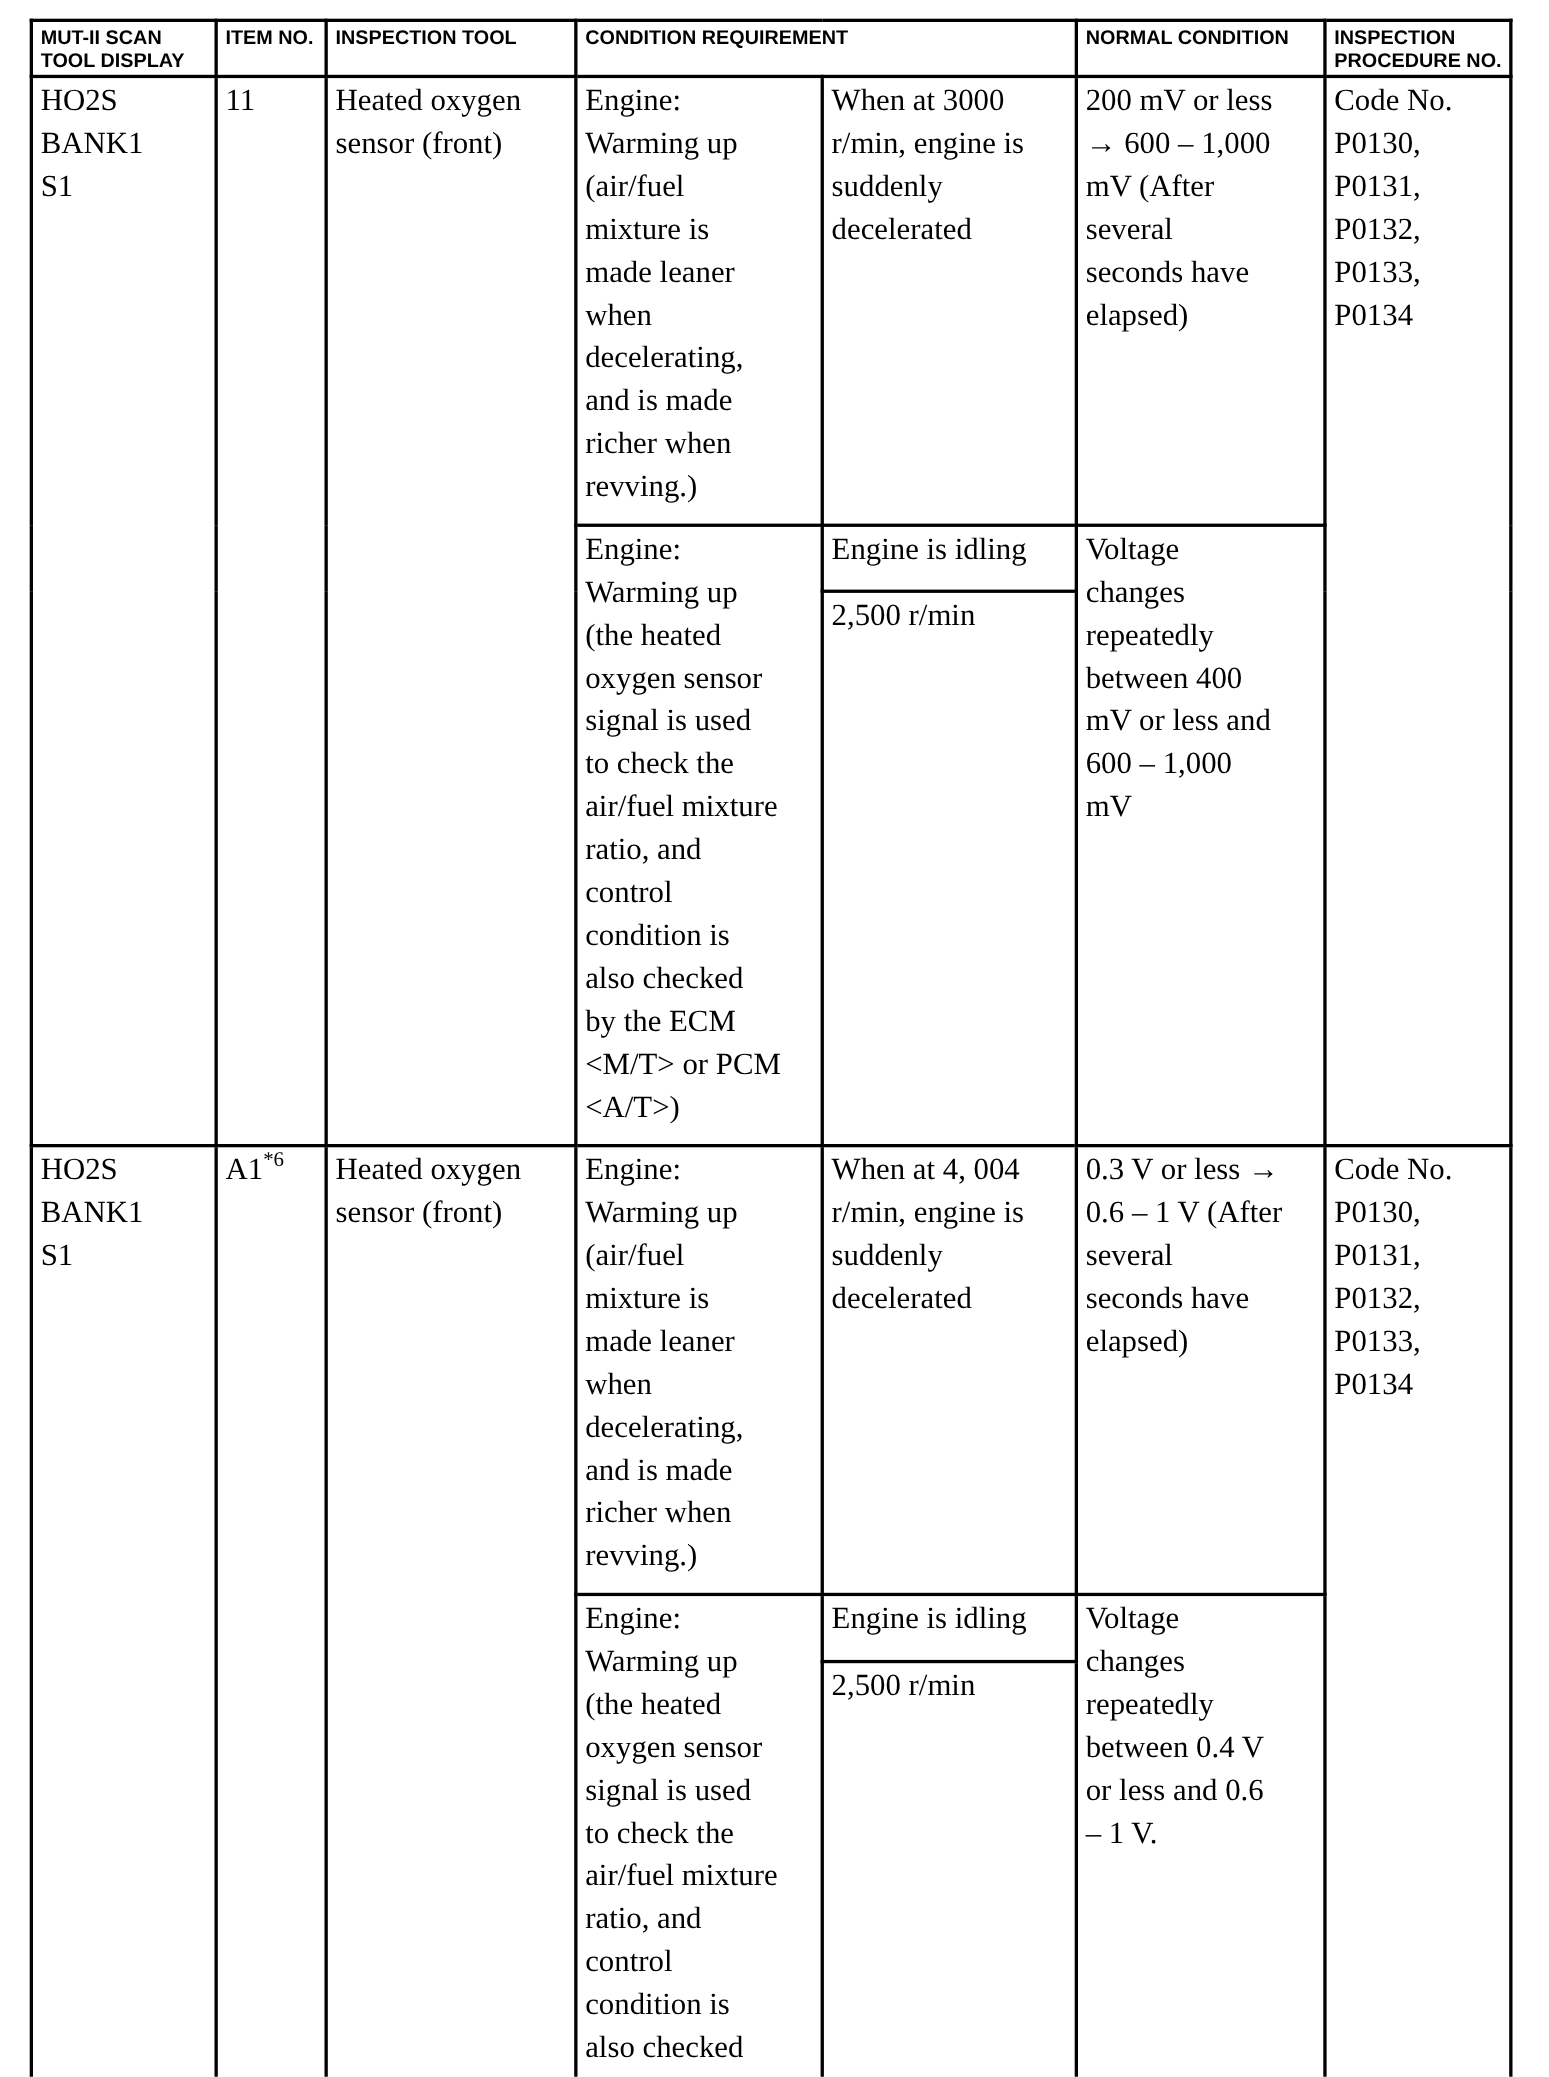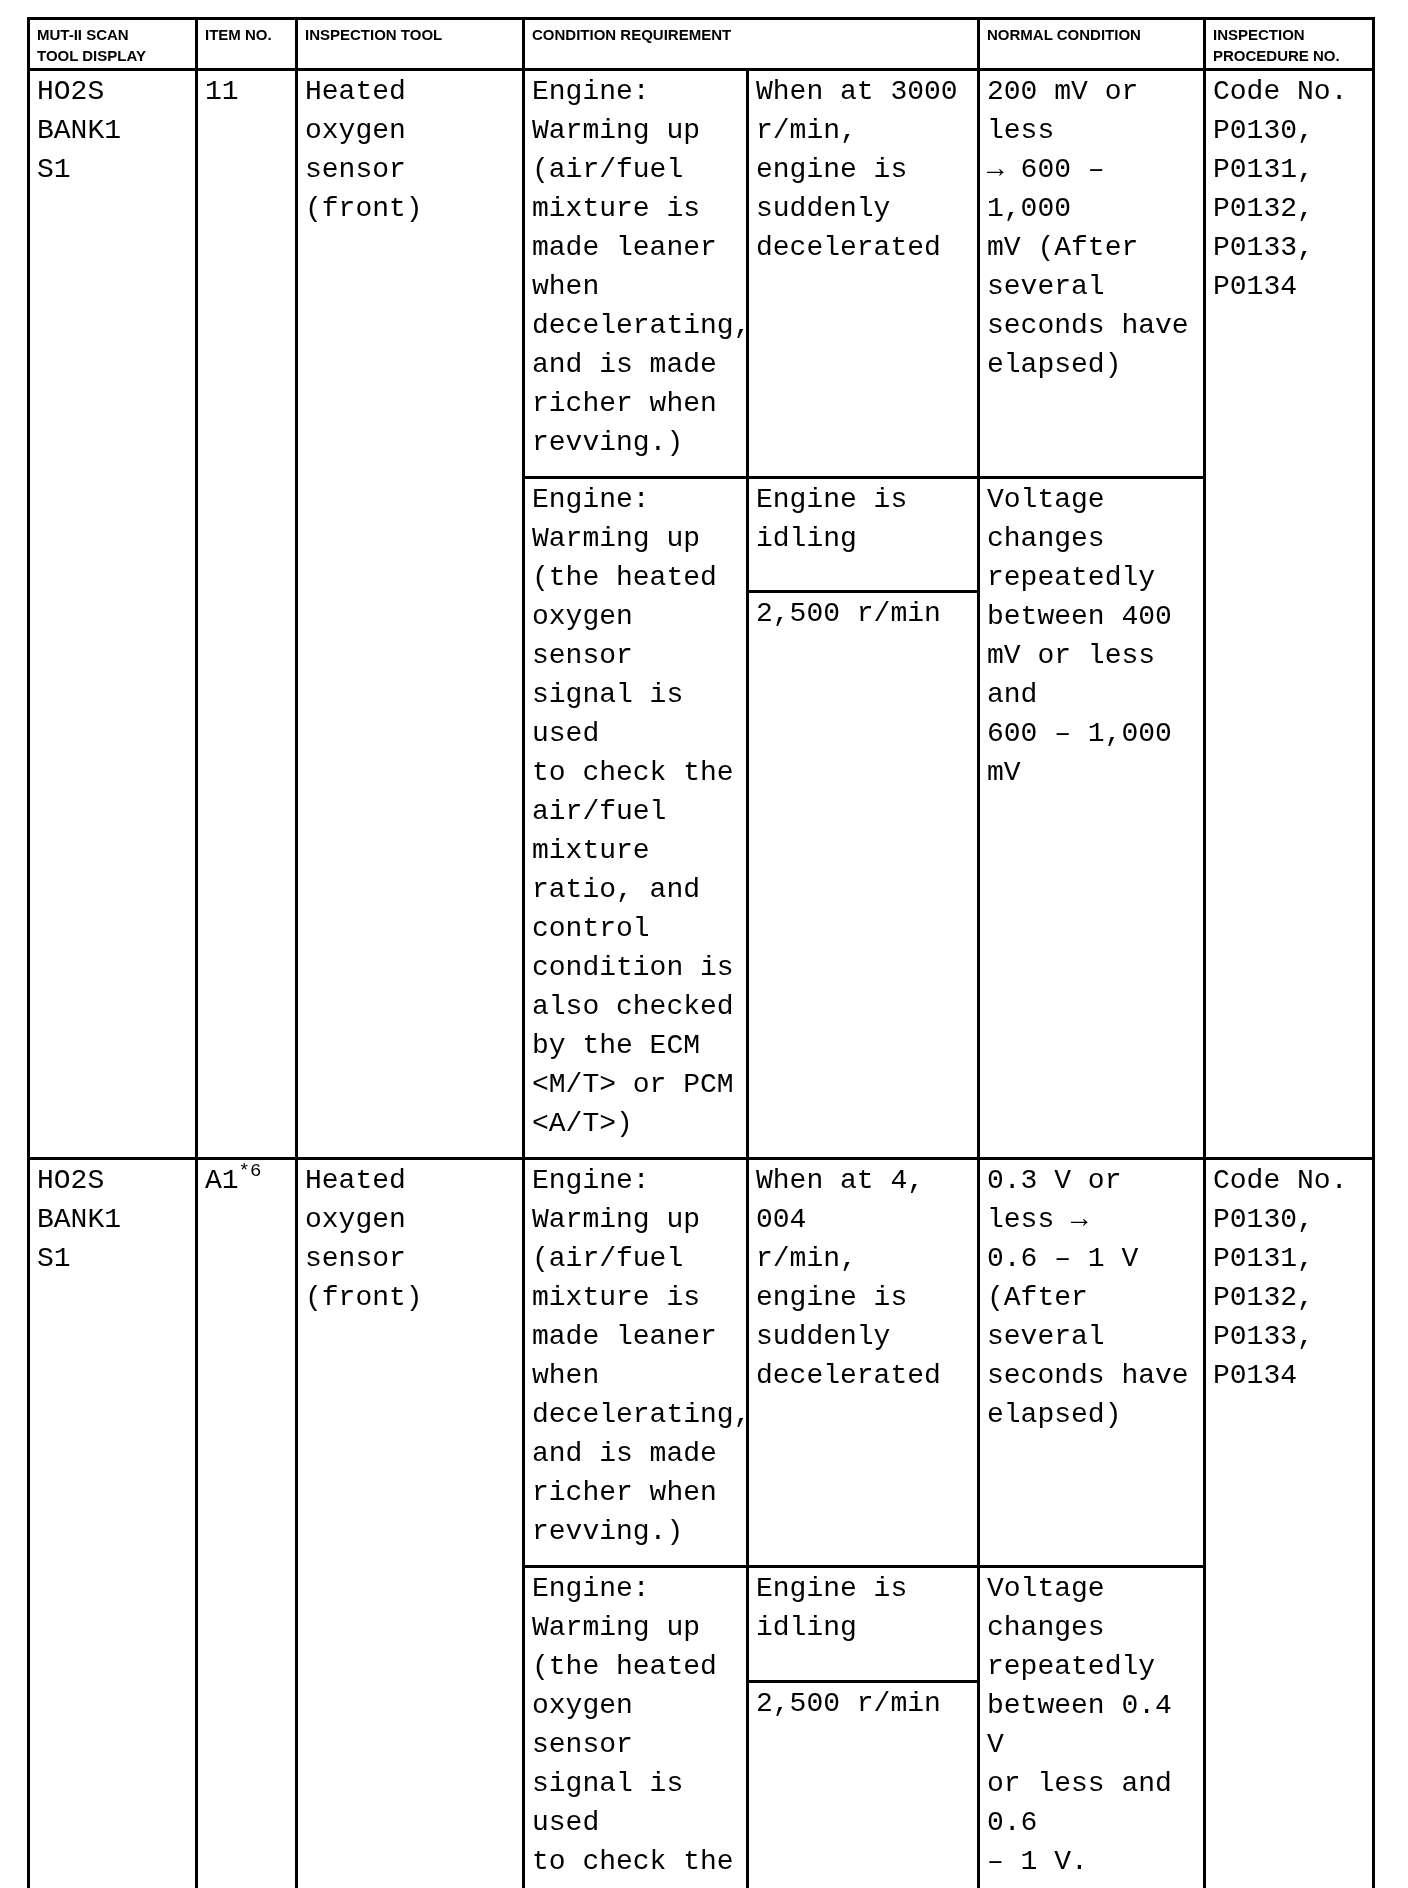--- a/index.html
+++ b/index.html
@@ -22,26 +22,26 @@
     border: 3px solid #000;
     vertical-align: top;
     text-align: left;
     overflow: hidden;
     white-space: pre-line;
     box-sizing: border-box;
   }
   table.manual th {
     font-family: "Liberation Sans", sans-serif;
     font-weight: bold;
-    font-size: 15px;
+    font-size: 18px;
     line-height: 21px;
     padding: 4px 5px 2px 7px;
   }
   table.manual td {
-    font-family: Liberation Mono, monospace;
+    font-family: Liberation Serif, serif;
     font-weight: normal;
     font-size: 28px;
     line-height: 39px;
     padding: 1px 4px 14px 7px;
   }
   td sup {
     font-size: 19px;
     line-height: 0;
     vertical-align: 12px;
   }

